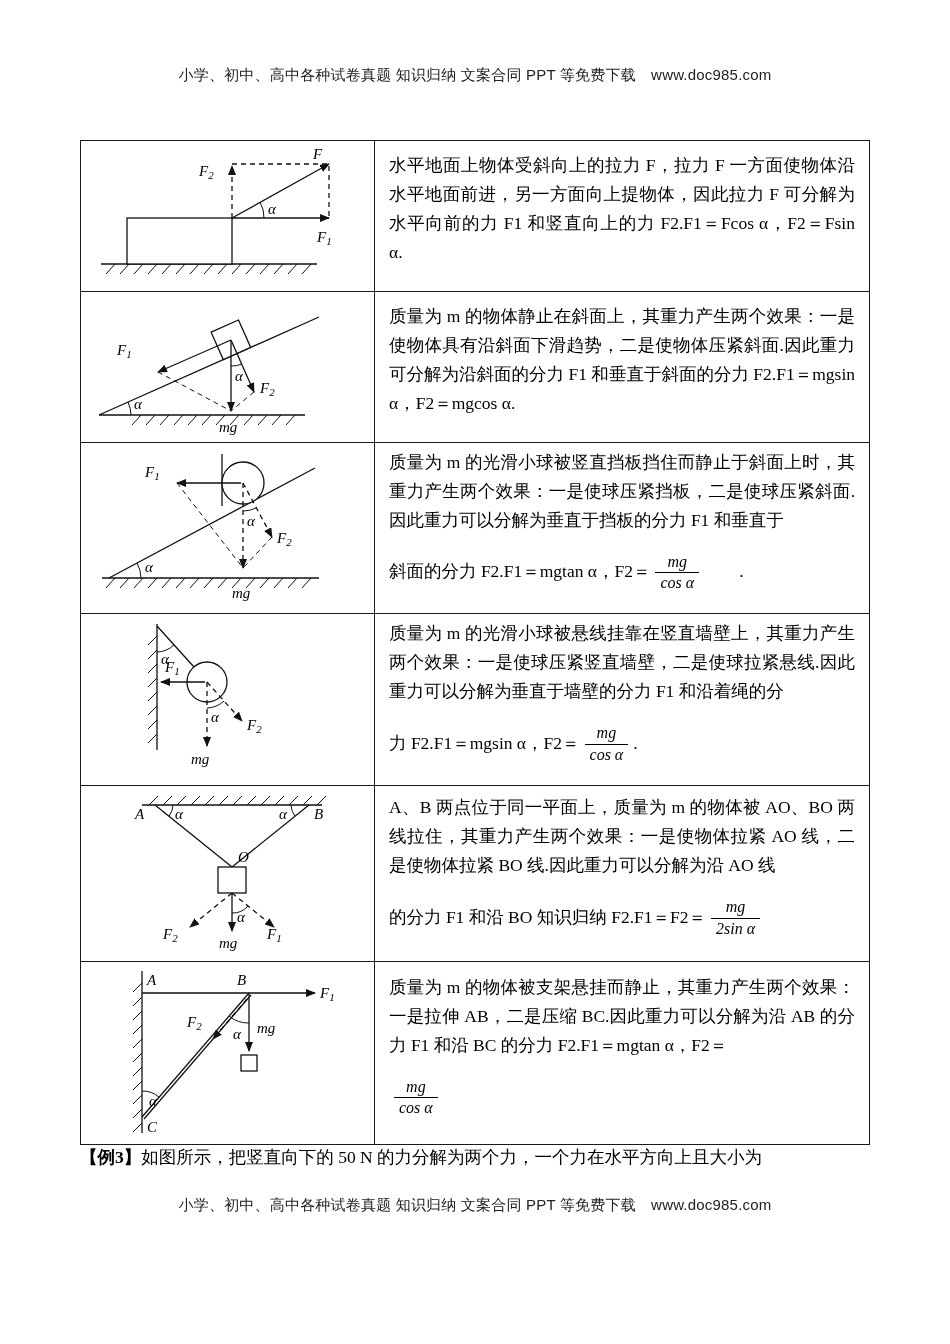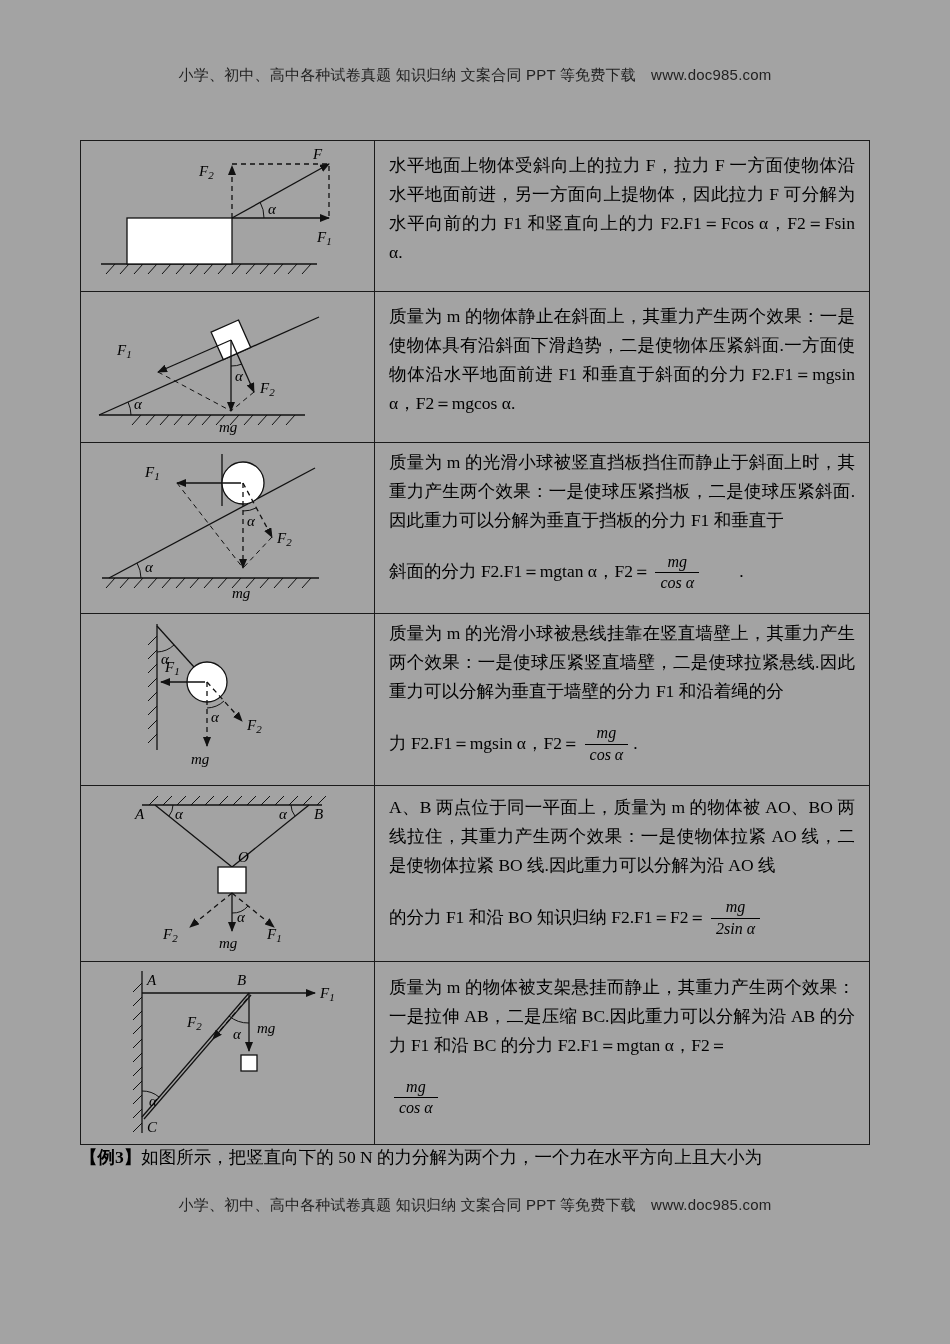--- a/index.html
+++ b/index.html
@@ -1,19 +1,19 @@
 <!DOCTYPE html>
 <html><head>
 <meta charset="utf-8">
 <style>
   * { margin:0; padding:0; box-sizing:border-box; }
   html,body { background:#888; }
   .page {
     position:relative; width:950px; height:1344px; margin:0 auto;
-    background:#a3a3a3; color:#000;
+    background:#ffffff; color:#000;
     font-family:"Liberation Serif","DejaVu Serif",serif;
   }
   .banner {
     position:absolute; left:0; width:100%; text-align:center;
     font-size:15px; color:#222; letter-spacing:.2px;
     font-family:"Liberation Sans","DejaVu Sans",sans-serif;
   }
   .banner.top { top:66px; }
   .banner.bottom { top:1196px; }
   table.force-table {
@@ -102,21 +102,21 @@
           <path class="ln thin" d="M44 120 A32 32 0 0 0 41 107"></path>
           <path class="ln thin" d="M144 71 A26 26 0 0 0 155 69"></path>
           <text x="30" y="60"><tspan>F</tspan><tspan class="ss" dy="3">1</tspan></text>
           <text x="173" y="98"><tspan>F</tspan><tspan class="ss" dy="3">2</tspan></text>
           <text x="47" y="114">α</text>
           <text x="148" y="86">α</text>
           <text x="132" y="137">mg</text>
         </svg>
       </td>
       <td class="text-cell">
-        <p class="row-text">质量为 m 的物体静止在斜面上，其重力产生两个效果：一是使物体具有沿斜面下滑趋势，二是使物体压紧斜面.一方面使物体沿水平地面前进 F1 和垂直于斜面的分力 F2.F1＝mgsin α，F2＝mgcos α.</p>
+        <p class="row-text">质量为 m 的物体静止在斜面上，其重力产生两个效果：一是使物体具有沿斜面下滑趋势，二是使物体压紧斜面.因此重力可分解为沿斜面的分力 F1 和垂直于斜面的分力 F2.F1＝mgsin α，F2＝mgcos α.</p>
       </td>
     </tr>
 
     <tr class="r3">
       <td class="diagram-cell">
         <svg width="282" height="152" viewBox="0 0 282 152">
           <defs>
             <marker id="ar3" markerWidth="10" markerHeight="8" refX="9" refY="4" orient="auto" markerUnits="userSpaceOnUse">
               <path d="M0 0 L10 4 L0 8 Z" fill="#111"></path>
             </marker>

